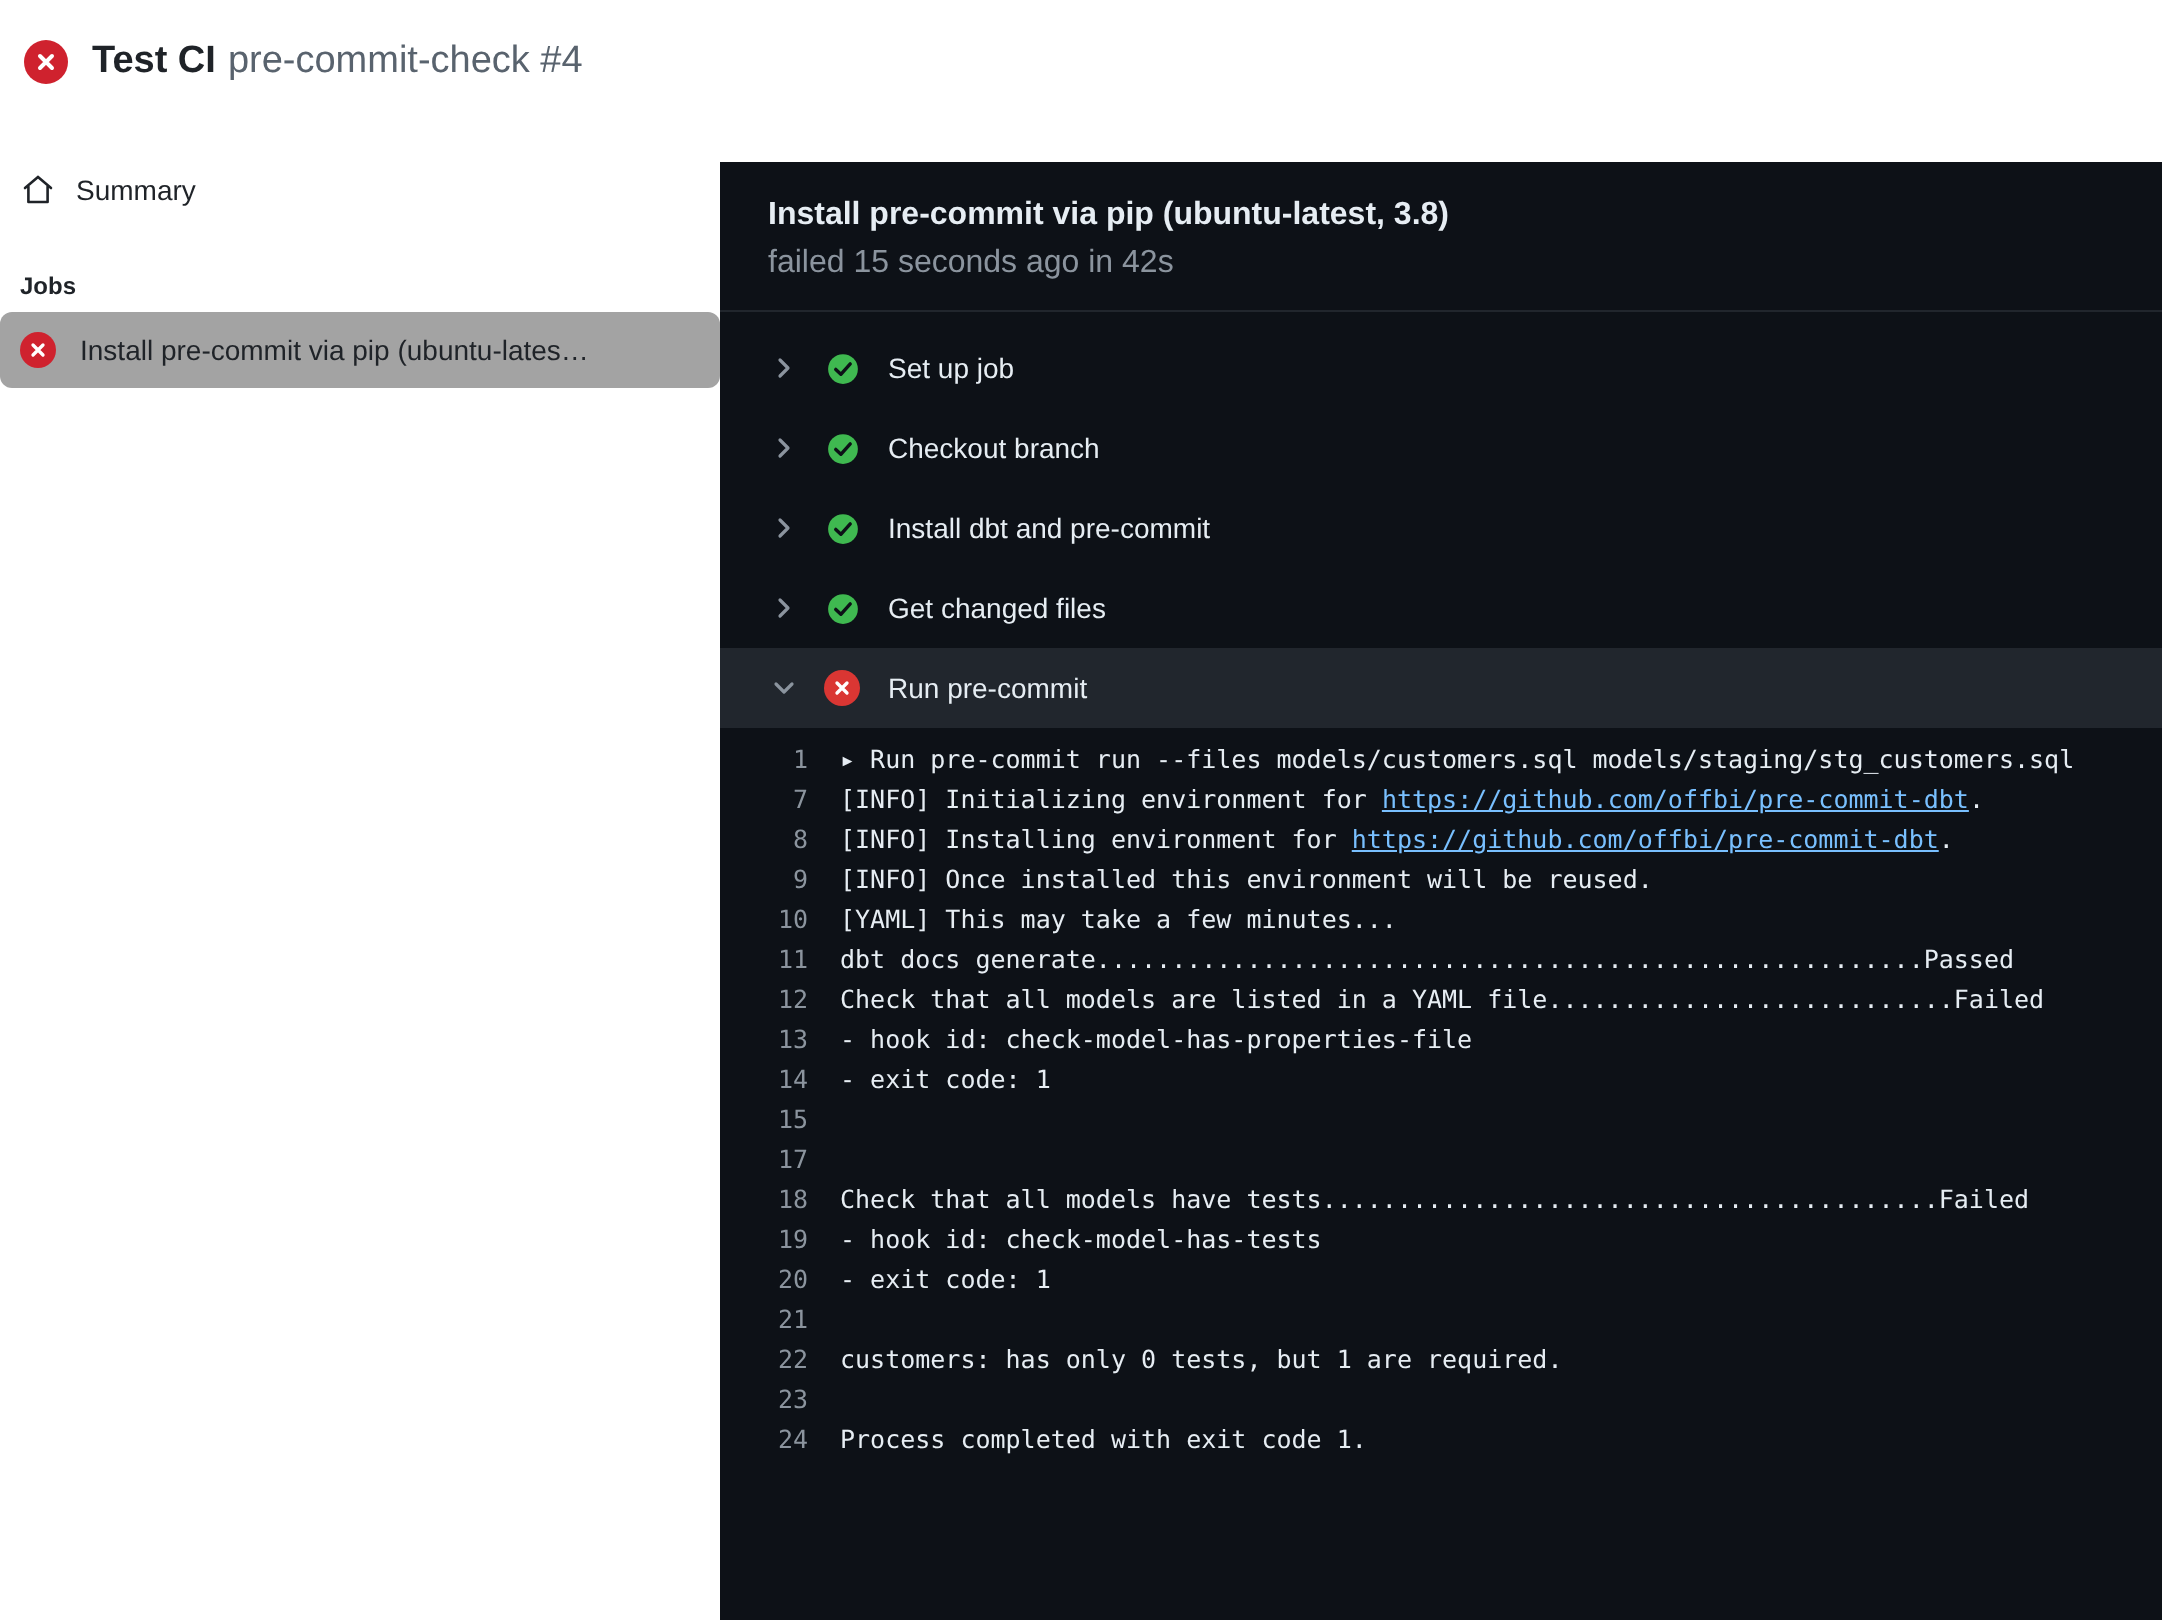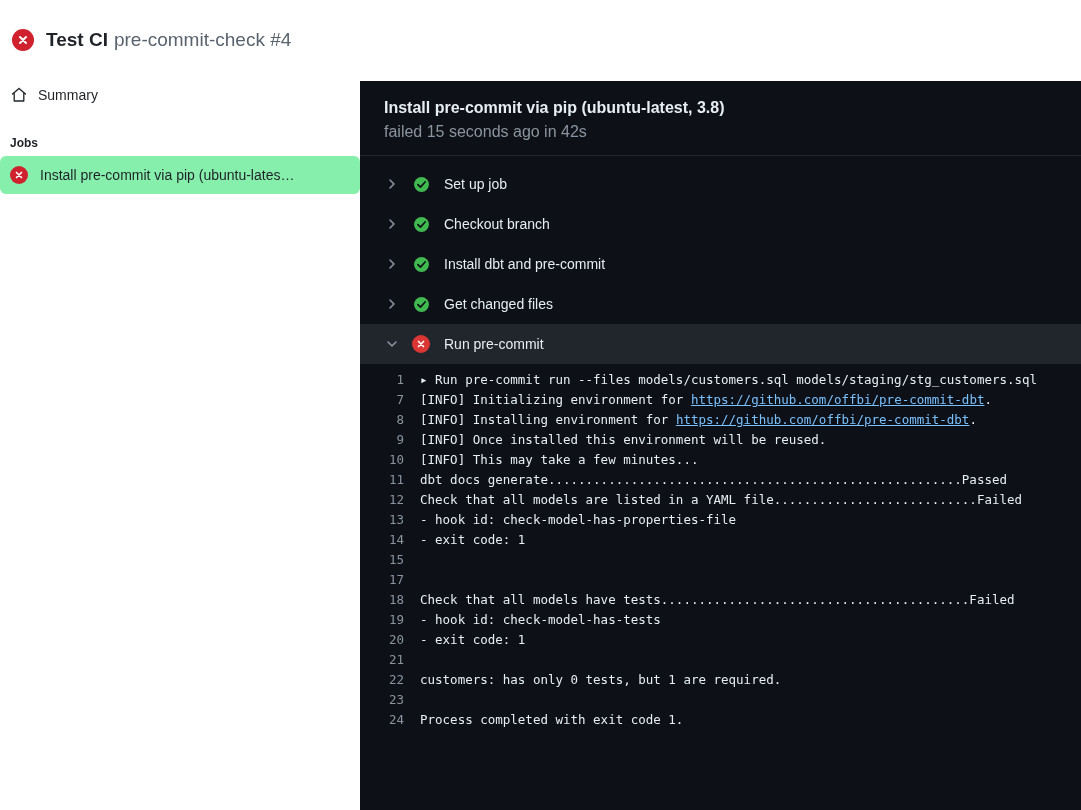--- a/index.html
+++ b/index.html
@@ -7,21 +7,21 @@
     margin: 0; padding: 0;
     width: 1081px; height: 810px;
     background: #ffffff;
     font-family: "Liberation Sans", sans-serif;
     overflow: hidden;
   }
   .page { position: relative; width: 1081px; height: 810px; }
 
   
   .header {
-    display: flex; align-items: center;
+    display: flex; align-items: flex-start;
     padding: 20px 15px 0 12px;
     height: 60px;
   }
   .fail-badge {
     width: 22px; height: 22px; border-radius: 50%;
     background: #cf222e; color: #fff;
     display: flex; align-items: center; justify-content: center;
     font-size: 13px; line-height: 1; font-weight: 700;
     margin-right: 12px;
     flex: 0 0 auto;
@@ -51,21 +51,21 @@
     flex: 0 0 auto;
   }
   .sidebar-section {
     font-size: 12px; font-weight: 700; color: #1f2328;
     padding: 10px 10px 6px 10px; margin-top: 14px;
   }
   .job-item {
     display: flex; align-items: center;
     height: 38px; padding: 0 10px;
     border-radius: 6px;
-    background: #86efac;
+    background: #a3a3a3;
     font-size: 14px; color: #1f2328;
     cursor: pointer;
     overflow: hidden; white-space: nowrap;
   }
   .job-item .job-badge {
     width: 18px; height: 18px; border-radius: 50%;
     background: #cf222e; color: #fff;
     display: flex; align-items: center; justify-content: center;
     margin-right: 12px; flex: 0 0 auto;
   }
@@ -271,21 +271,21 @@
         <span class="lt"><span>[INFO] Installing environment for </span><a href="#">https://github.com/offbi/pre-commit-dbt</a><span>.</span></span>
       </div>
 
       <div class="logline">
         <span class="ln">9</span>
         <span class="lt">[INFO] Once installed this environment will be reused.</span>
       </div>
 
       <div class="logline">
         <span class="ln">10</span>
-        <span class="lt">[INFO] This may take a few minutes...</span>
+        <span class="lt">[YAML] This may take a few minutes...</span>
       </div>
 
       <div class="logline">
         <span class="ln">11</span>
         <span class="lt">dbt docs generate.......................................................Passed</span>
       </div>
 
       <div class="logline">
         <span class="ln">12</span>
         <span class="lt">Check that all models are listed in a YAML file...........................Failed</span>

